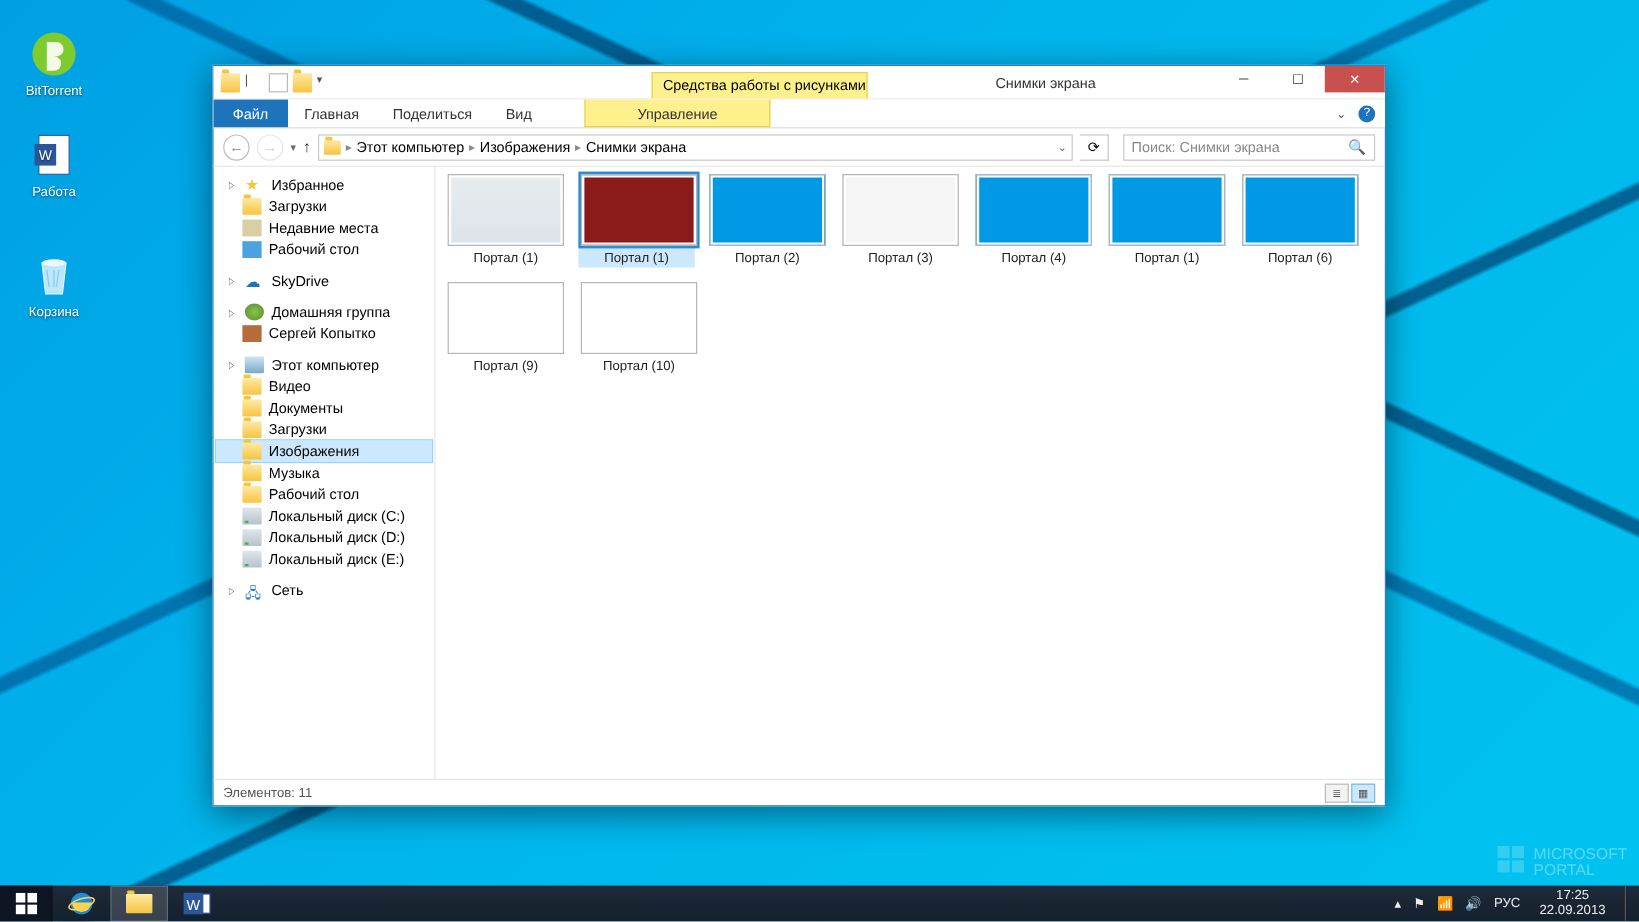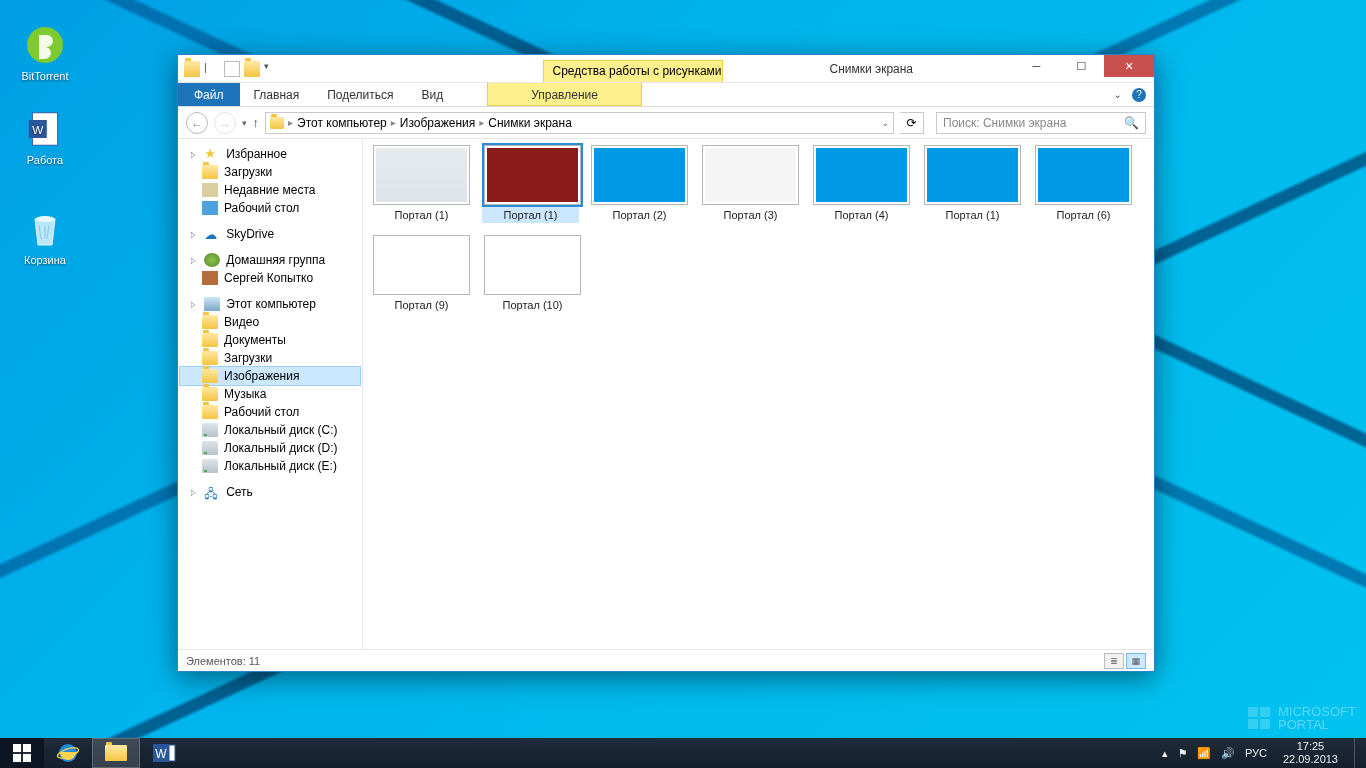--- a/index.html
+++ b/index.html
@@ -14,21 +14,21 @@
   content: ""; position: absolute; inset: 0;
   background:
     linear-gradient(155deg, transparent 40%, #005d9b 40.3%, #005d9b 41%, transparent 41.3%),
     linear-gradient(155deg, transparent 56%, #003f6e 56.3%, #003f6e 57%, transparent 57.3%),
     linear-gradient(25deg,  transparent 58%, #005d9b 58.3%, #005d9b 59%, transparent 59.3%),
     linear-gradient(25deg,  transparent 68%, #003f6e 68.3%, #003f6e 69%, transparent 69.3%);
   opacity: .7;
 }
 .ms-portal {
   position: absolute; right: 10px; bottom: 36px; color: #fff; opacity: .35;
-  display: flex; align-items: center; gap: 8px; font-size: 13px; line-height: 1.05; margin-top: 16px;
+  display: flex; align-items: flex-start; gap: 8px; font-size: 13px; line-height: 1.05; margin-top: 16px;
 }
 .ms-portal .logo { display: grid; grid-template-columns: 10px 10px; gap: 2px; }
 .ms-portal .logo span { width: 10px; height: 10px; background: #fff; opacity: .6; }
 
 
 .di { position: absolute; width: 70px; text-align: center; color: #fff; font-size: 11px; text-shadow: 0 1px 2px rgba(0,0,0,.6); }
 .di .ibox { width: 42px; height: 42px; margin: 0 auto 4px; display: flex; align-items: center; justify-content: center; }
 
 
 .win {

